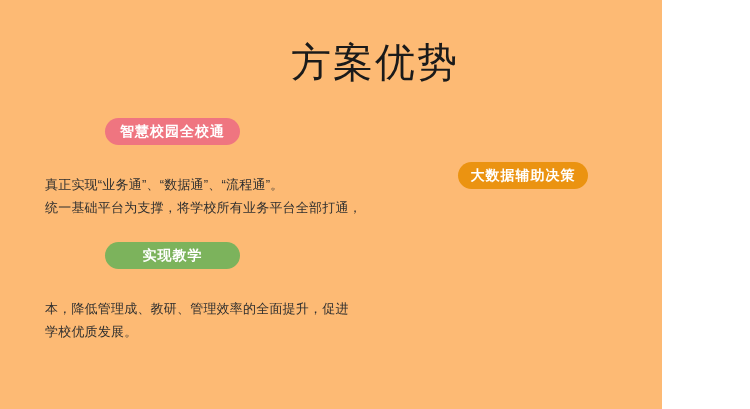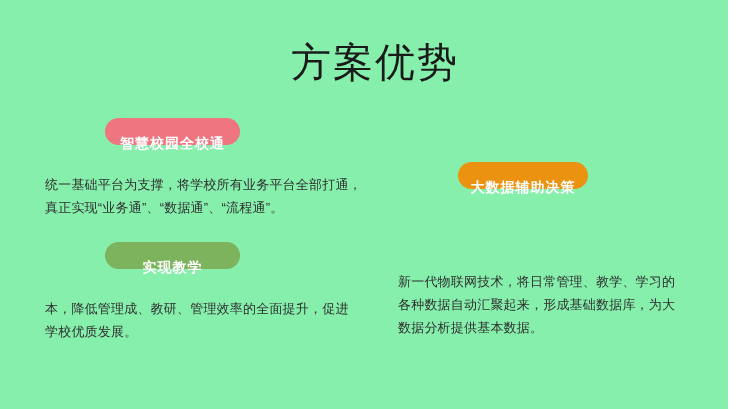--- a/index.html
+++ b/index.html
@@ -8,23 +8,23 @@
   }
   body {
     width: 750px;
     height: 409px;
     background: #ffffff;
     font-family: "Liberation Sans", "DejaVu Sans", sans-serif;
     overflow: hidden;
   }
   .slide {
     position: relative;
-    width: 728px;
+    width: 662px;
     height: 409px;
-    background: #86efac;
+    background: #fdba74;
   }
   .page-title {
     position: absolute;
     left: 0;
     top: 36px;
     width: 750px;
     text-align: center;
     font-size: 40px;
     line-height: 52px;
     font-weight: 400;
@@ -54,21 +54,21 @@
     box-sizing: border-box;
     height: 27px;
     line-height: 27px;
     border-radius: 14px;
     color: #ffffff;
     font-size: 14px;
     font-weight: bold;
     text-align: center;
     letter-spacing: 1px;
     white-space: nowrap;
-    padding: 12px 6px;
+    padding: 0 6px;
   }
   .badge-wrap {
     height: 27px;
     margin-bottom: 0;
   }
   .badge-w-wide   { width: 135px; margin-left: 60px; }
   .badge-w-narrow { width: 130px; margin-left: 60px; margin-top: 44px; }
 
   .body-text {
     margin-top: 28px;
@@ -90,22 +90,22 @@
 
   <div class="grid">
 
     <div class="row">
 
       <div class="cell left">
         <div class="badge-wrap">
           <span class="badge badge-w-wide" style="background:#ef7580">智慧校园全校通</span>
         </div>
         <div class="body-text">
+          <span class="ln">真正实现“业务通”、“数据通”、“流程通”。</span>
           <span class="ln">统一基础平台为支撑，将学校所有业务平台全部打通，</span>
-          <span class="ln">真正实现“业务通”、“数据通”、“流程通”。</span>
         </div>
       </div>
 
       <div class="cell right">
         <div class="badge-wrap">
           <span class="badge badge-w-narrow" style="background:#eb9311">大数据辅助决策</span>
         </div>
       </div>
 
     </div>
@@ -116,23 +116,18 @@
         <div class="badge-wrap">
           <span class="badge badge-w-wide" style="background:#7cb35c">实现教学</span>
         </div>
         <div class="body-text">
           <span class="ln">本，降低管理成、教研、管理效率的全面提升，促进</span>
           <span class="ln">学校优质发展。</span>
         </div>
       </div>
 
       <div class="cell right">
-        <div class="body-text">
-          <span class="ln">新一代物联网技术，将日常管理、教学、学习的</span>
-          <span class="ln">各种数据自动汇聚起来，形成基础数据库，为大</span>
-          <span class="ln">数据分析提供基本数据。</span>
-        </div>
       </div>
 
     </div>
 
   </div>
 </div>
 
 </body></html>

